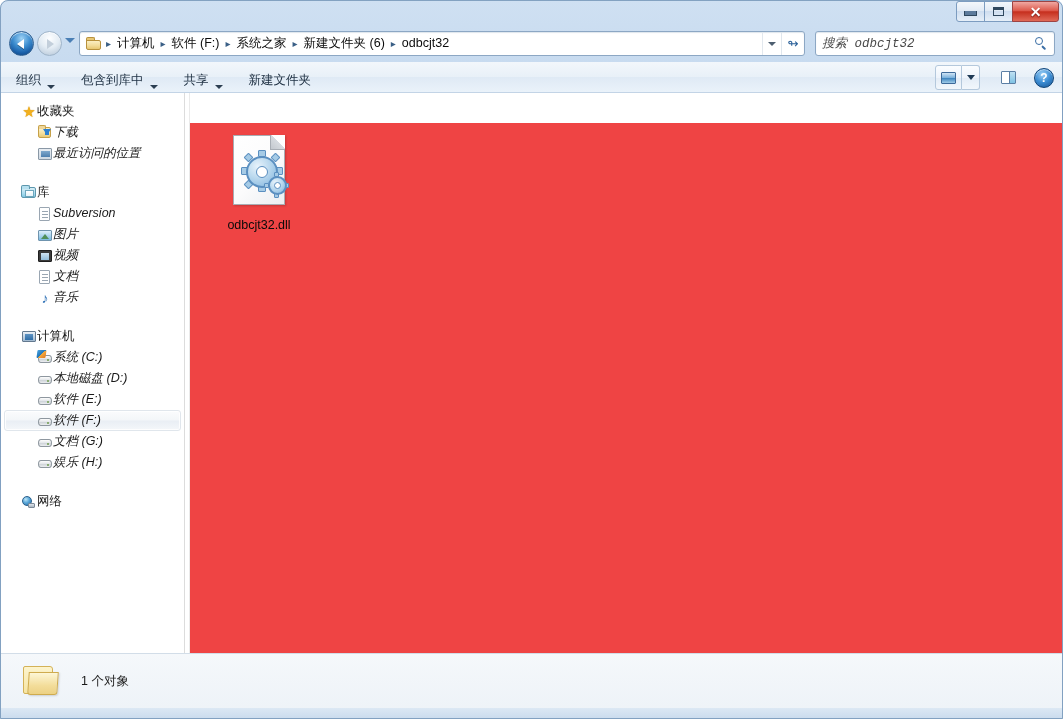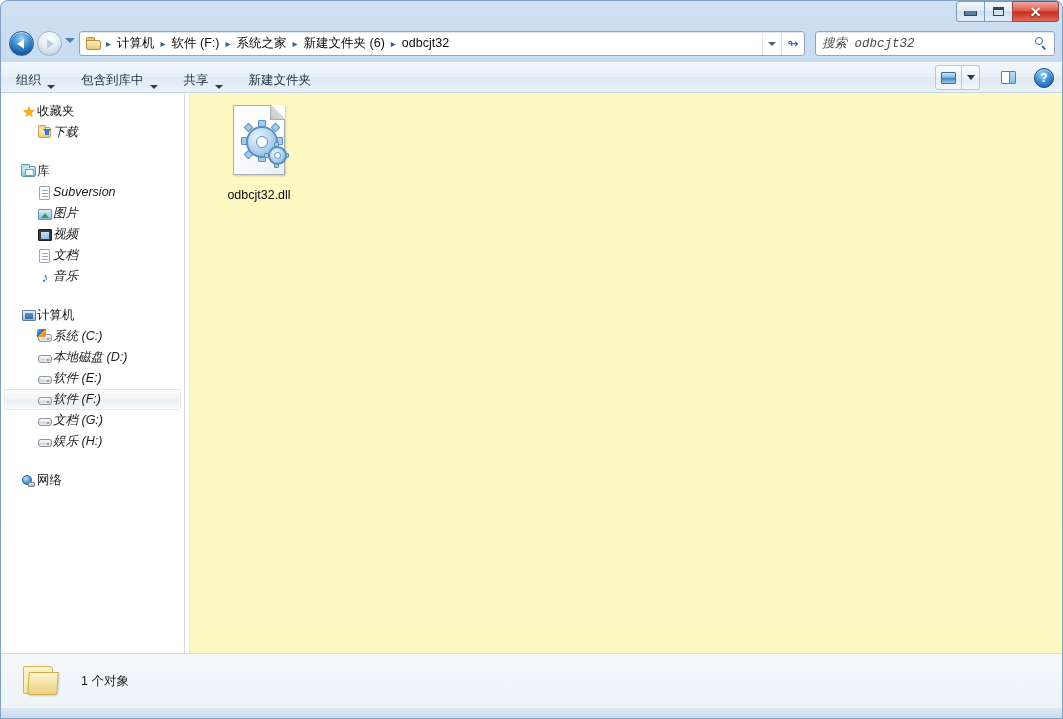--- a/index.html
+++ b/index.html
@@ -398,22 +398,23 @@
     position: relative;
   }
   #splitter {
     width: 4px;
     background: #ffffff;
     border-right: 1px solid #eaeaea;
   }
   #content {
     flex: 1;
     height: 100%;
-    background: #fef9c3;
+    background: #ef4444;
     position: relative;
+    margin-top: 30px;
   }
 
   .nav-group { margin-bottom: 2px; }
   .nav-row {
     display: flex;
     align-items: center;
     height: 21px;
     padding-left: 16px;
     box-sizing: border-box;
     border: 1px solid transparent;
@@ -888,20 +889,26 @@
             <span class="ic-star">★</span>
           </span>
           <span class="nav-label">收藏夹</span>
         </div>
         <div class="nav-row child">
           <span class="nav-icon">
             <span class="ic-folder"></span>
               <span class="ic-dl-arrow"></span>
           </span>
           <span class="nav-label">下载</span>
+        </div>
+        <div class="nav-row child">
+          <span class="nav-icon">
+            <span class="ic-recent"></span>
+          </span>
+          <span class="nav-label">最近访问的位置</span>
         </div>
       </div>
 
       <div class="nav-spacer"></div>
 
       <div class="nav-group">
         <div class="nav-row">
           <span class="nav-icon">
             <span class="ic-lib"></span>
           </span>

